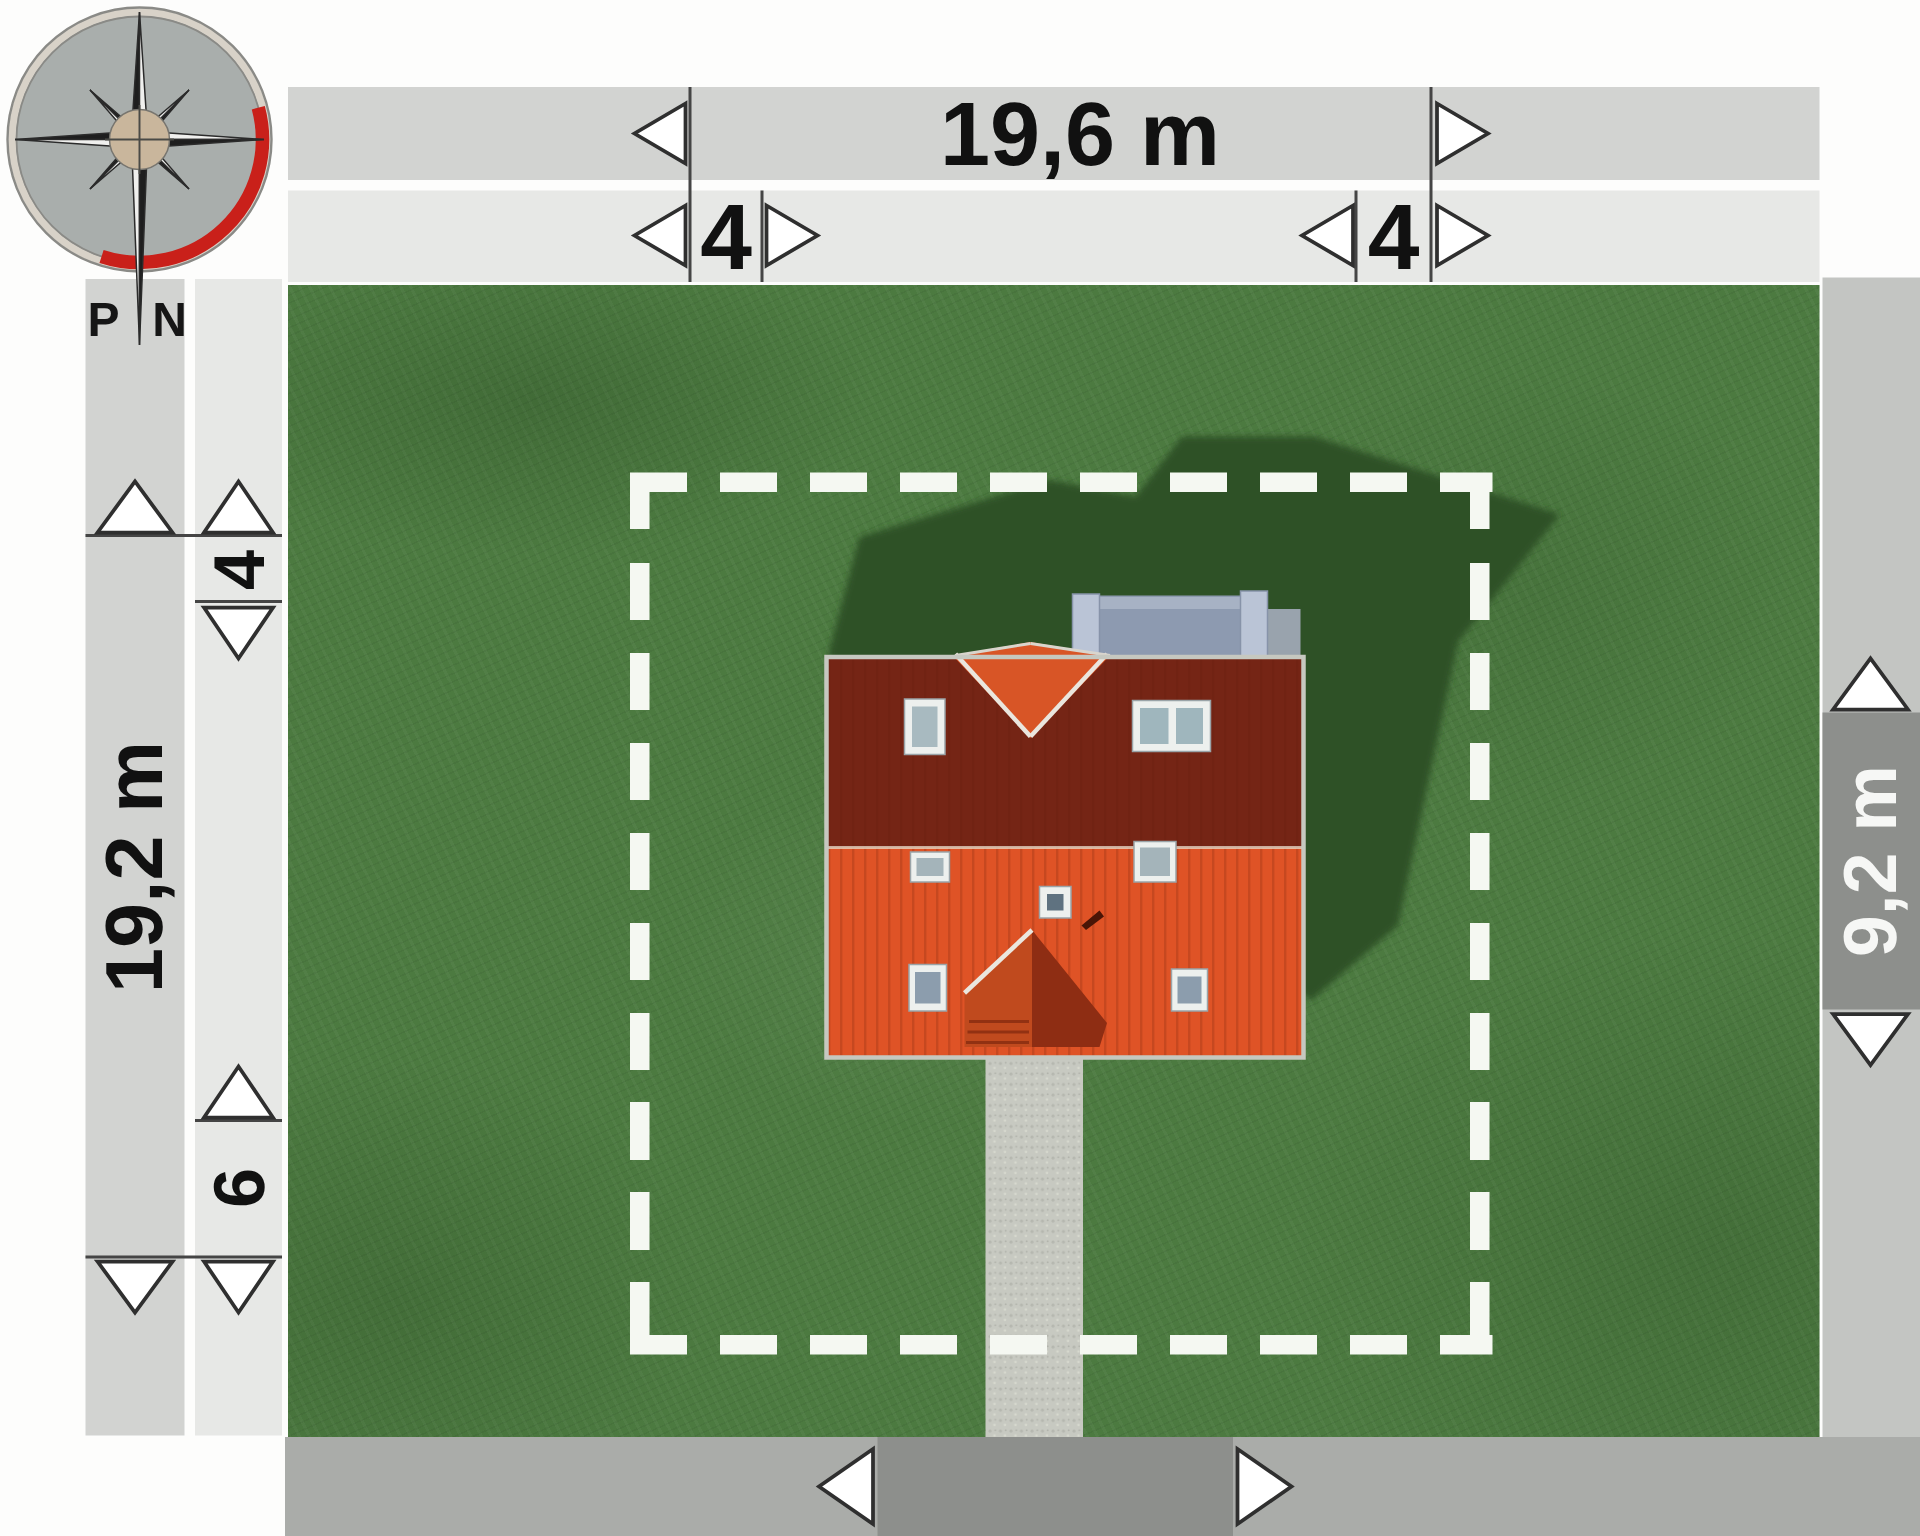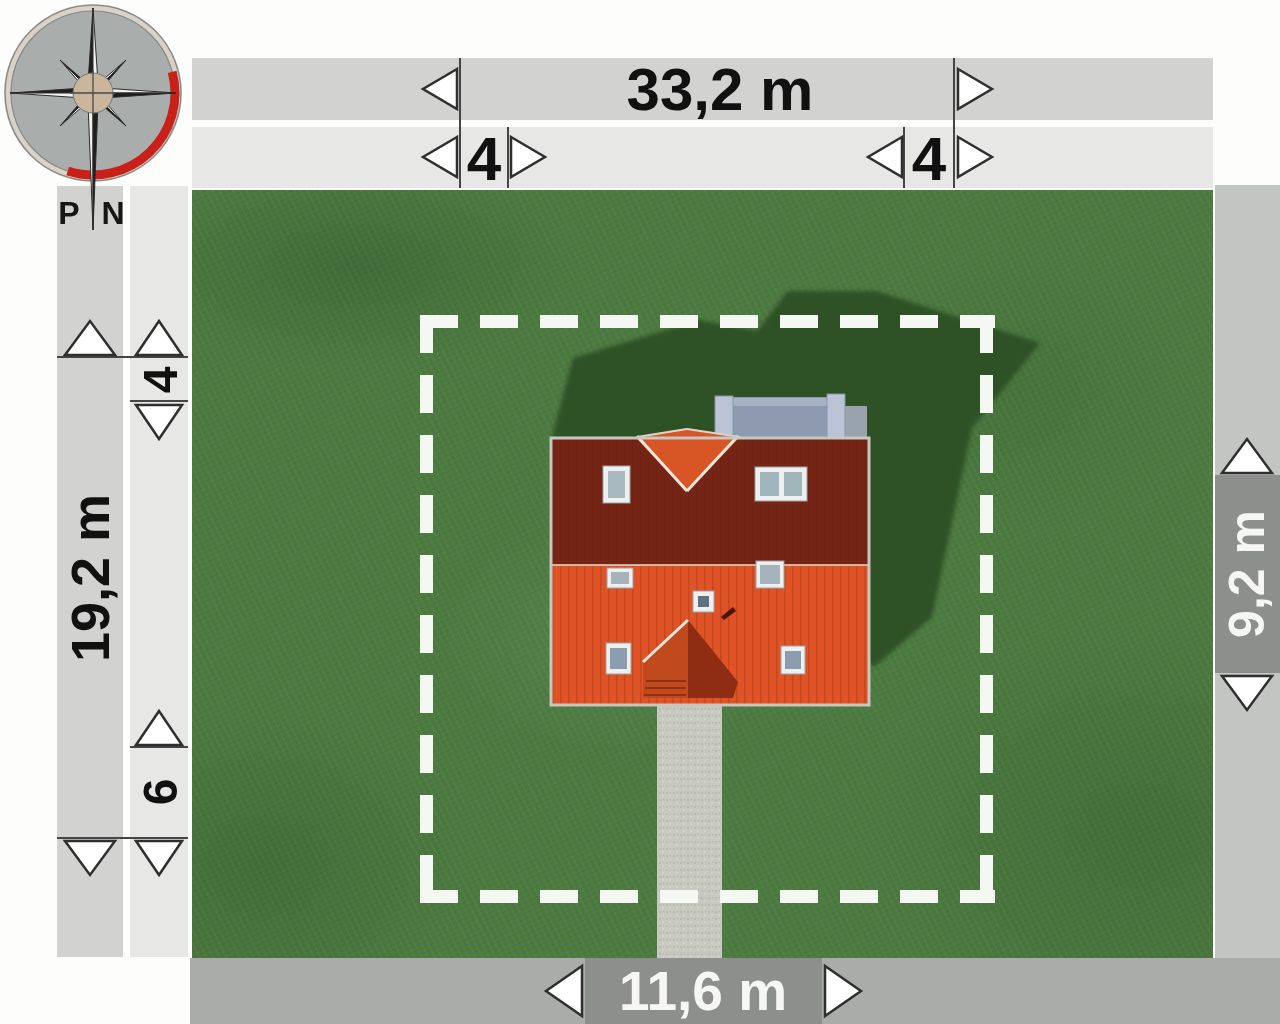--- a/index.html
+++ b/index.html
@@ -226,28 +226,27 @@
       <polygon points="3,3 28,37 53,3"></polygon>
     </svg>
 
   <svg class="arr" style="left:543px;top:963px" width="42" height="56">
       <polygon points="39,3 3,28 39,53"></polygon>
     </svg>
   <svg class="arr" style="left:822px;top:963px" width="42" height="56">
       <polygon points="3,3 39,28 3,53"></polygon>
     </svg>
 
-  <div class="dim-label" id="lbl-plot-width" style="left:720px;top:90px;">33,2 m</div>
+  <div class="dim-label" id="lbl-plot-width" style="left:720px;top:90px;">19,6 m</div>
   <div class="dim-label" id="lbl-setback-tl" style="left:484px;top:159px;">4</div>
   <div class="dim-label" id="lbl-setback-tr" style="left:929px;top:159px;">4</div>
   <div class="dim-label rot" id="lbl-plot-depth" style="left:90px;top:578px;">19,2 m</div>
   <div class="dim-label rot" id="lbl-setback-lt" style="left:161px;top:380px;">4</div>
   <div class="dim-label rot" id="lbl-setback-lb" style="left:161px;top:792px;">6</div>
   <div class="dim-label rot light" id="lbl-house-depth" style="left:1247px;top:574px;">9,2 m</div>
-  <div class="dim-label light" id="lbl-house-width" style="left:703px;top:991px;">11,6 m</div>
 
   <svg id="compass" class="abs" width="210" height="245" viewBox="0 0 210 245">
     <circle cx="93" cy="93" r="83" fill="#a9aeac"></circle>
     <circle cx="93" cy="93" r="85" fill="none" stroke="#d8d2c8" stroke-width="5"></circle>
     <circle cx="93" cy="93" r="88" fill="none" stroke="#8a8a86" stroke-width="1.6"></circle>
     <circle cx="93" cy="93" r="82" fill="none" stroke="#8a8a86" stroke-width="1.2"></circle>
     <path d="M 172.2 71.8 A 82 82 0 0 1 67.7 171" fill="none" style="stroke:var(--compass_red)" stroke-width="9"></path>
 
     <g stroke="#2b2b2b" stroke-width="1">
       <polygon points="126,60 93,93 107,82" fill="#1e1e1e"></polygon>

